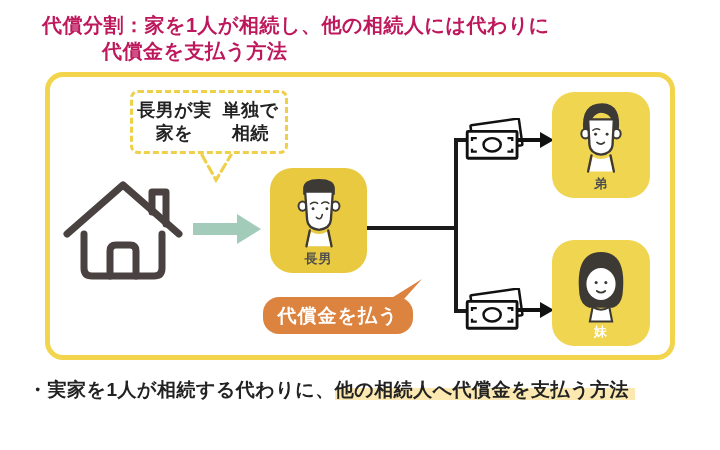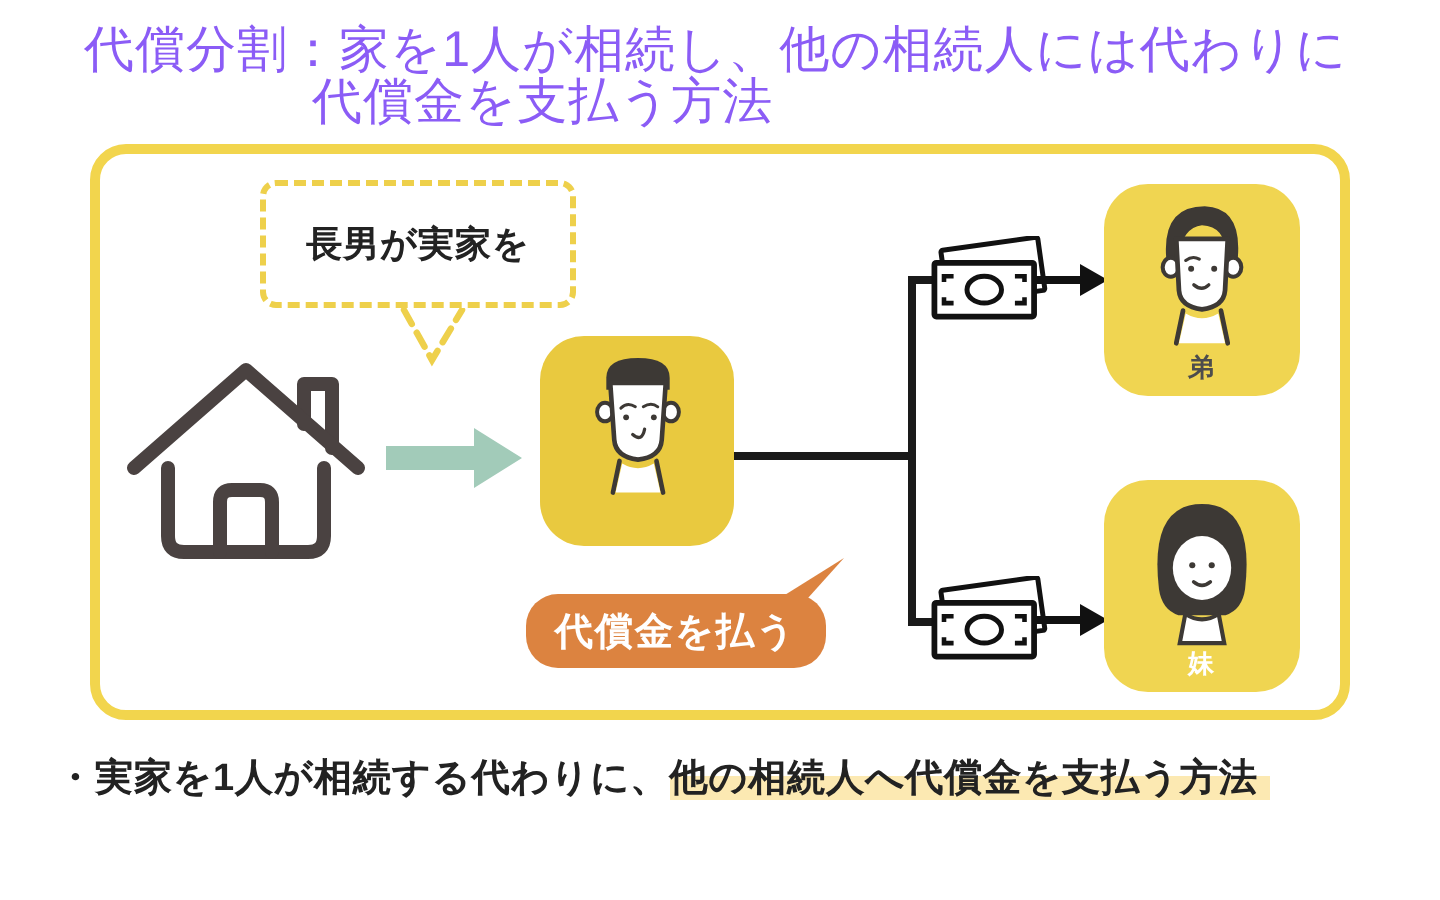--- a/index.html
+++ b/index.html
@@ -1,22 +1,22 @@
 <!DOCTYPE html>
 <html><head>
 <meta charset="utf-8">
 <style>
   * { margin: 0; padding: 0; box-sizing: border-box; }
   html, body { width: 720px; height: 450px; background: #ffffff; }
   body { font-family: "Liberation Sans", "DejaVu Sans", sans-serif; position: relative; overflow: hidden; }
   .abs { position: absolute; }
 
   
-  .title { left: 42px; top: 12px; font-size: 25px; font-weight: normal; color: #8b5cf6; line-height: 26px; letter-spacing: 0.5px; }
-  .title .line2 { margin-left: 114px; }
+  .title { left: 42px; top: 12px; font-size: 20px; font-weight: bold; color: #be185d; line-height: 26px; letter-spacing: 0.5px; }
+  .title .line2 { margin-left: 60px; }
 
   
   .diagram-box { left: 45px; top: 72px; width: 630px; height: 288px; border: 5px solid #f2d54d; border-radius: 18px; background: #ffffff; }
 
   
   .speech-bubble { left: 130px; top: 90px; width: 158px; height: 64px; border: 3px dashed #eed04b; border-radius: 8px; display: flex; align-items: center; justify-content: center; font-size: 18px; font-weight: bold; color: #222222; line-height: 23px; background: #ffffff; text-align: center; letter-spacing: 0.5px; }
   .bubble-tail { left: 198px; top: 154px; width: 36px; height: 30px; }
 
   
   .house { left: 57px; top: 172px; width: 132px; height: 116px; }
@@ -58,20 +58,21 @@
 
 <div class="abs title">
   <div>代償分割：家を1人が相続し、他の相続人には代わりに</div>
   <div class="line2">代償金を支払う方法</div>
 </div>
 
 <div class="abs diagram-box"></div>
 
 <div class="abs speech-bubble">
   <div>長男が実家を</div>
+  <div>単独で相続</div>
 </div>
 <svg class="abs bubble-tail" viewBox="0 0 36 30">
   <path d="M4,1 L18,26 L33,1" fill="#ffffff" stroke="#eed04b" stroke-width="3.2" stroke-dasharray="8 5" stroke-linecap="round"></path>
 </svg>
 
 <svg class="abs house" viewBox="0 0 132 116">
   <g fill="none" stroke="#4a4241" stroke-width="7" stroke-linecap="round" stroke-linejoin="round">
     <path d="M95,40 L95,20 L109,20 L109,52"></path>
     <path d="M10,62 L66,13 L122,62"></path>
     <path d="M27,62 L27,96 Q27,104 35,104 L97,104 Q105,104 105,96 L105,62"></path>
@@ -89,20 +90,21 @@
     <ellipse cx="25" cy="53" rx="6" ry="7" fill="#ffffff" stroke="#3d3935" stroke-width="3"></ellipse>
     <ellipse cx="75" cy="53" rx="6" ry="7" fill="#ffffff" stroke="#3d3935" stroke-width="3"></ellipse>
     <path d="M29,31 L71,31 L68,74 Q67,87 50,89 Q33,87 32,74 Z" fill="#ffffff" stroke="#3d3935" stroke-width="3.5" stroke-linejoin="round"></path>
     <path d="M37,50 q5,-5 11,-1 M54,49 q6,-4 11,0" fill="none" stroke="#3d3935" stroke-width="2.2" stroke-linecap="round"></path>
     <circle cx="41" cy="57" r="2.2" fill="#3d3935"></circle>
     <circle cx="62" cy="57" r="2.2" fill="#3d3935"></circle>
     <path d="M46,70 q7,6 9,-4" fill="none" stroke="#3d3935" stroke-width="2.5" stroke-linecap="round"></path>
     <path d="M36,90 L31,114 M64,90 L69,114" fill="none" stroke="#3d3935" stroke-width="3.5" stroke-linecap="round"></path>
     <path d="M33,114 L38,92 Q50,99 62,92 L67,114 Z" fill="#ffffff"></path>
   </svg>
+  <div class="avatar-label">長男</div>
 </div>
 
 <div class="abs pay-bubble">代償金を払う</div>
 <svg class="abs pay-tail" viewBox="0 0 34 20">
   <polygon points="0,20 32,0 14,20" fill="#dc8340"></polygon>
 </svg>
 
 <div class="abs bline line-h1"></div>
 <div class="abs bline line-v"></div>
 <div class="abs bline line-h2"></div>

